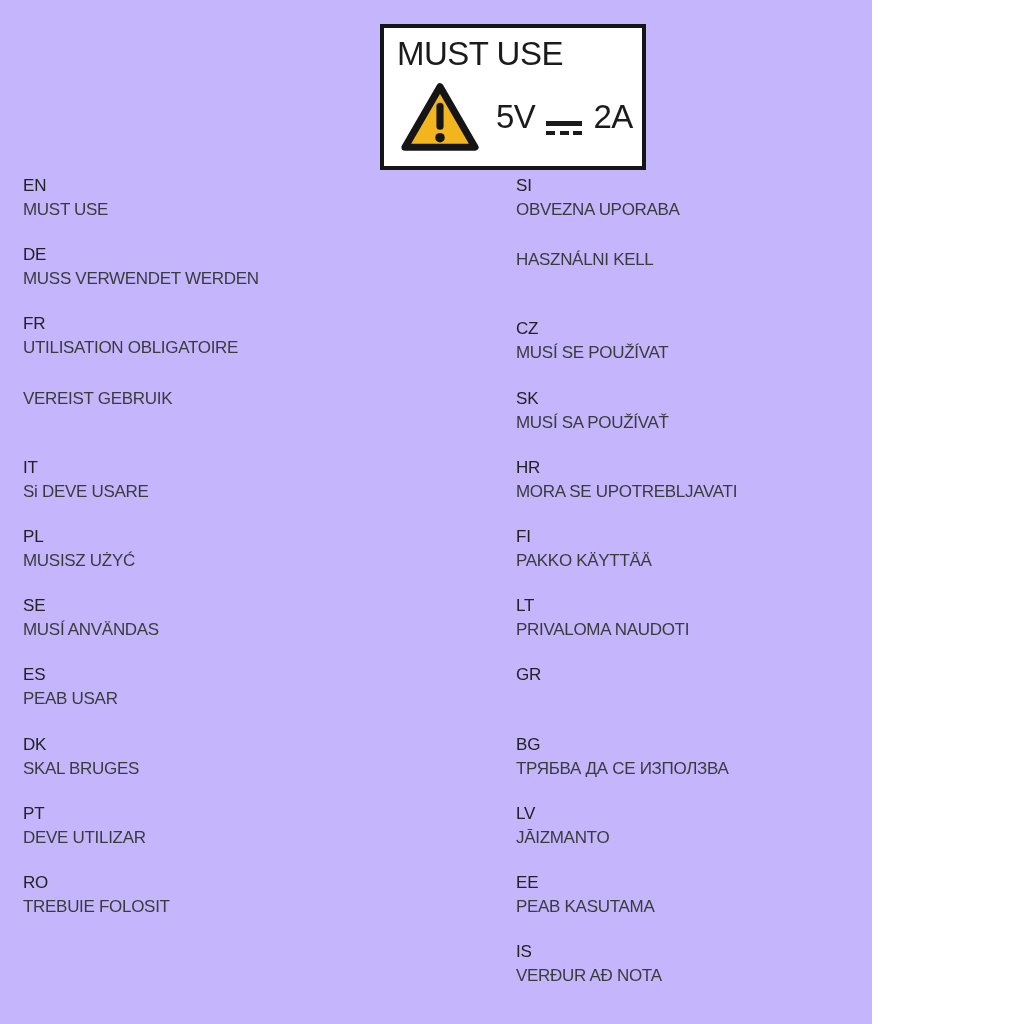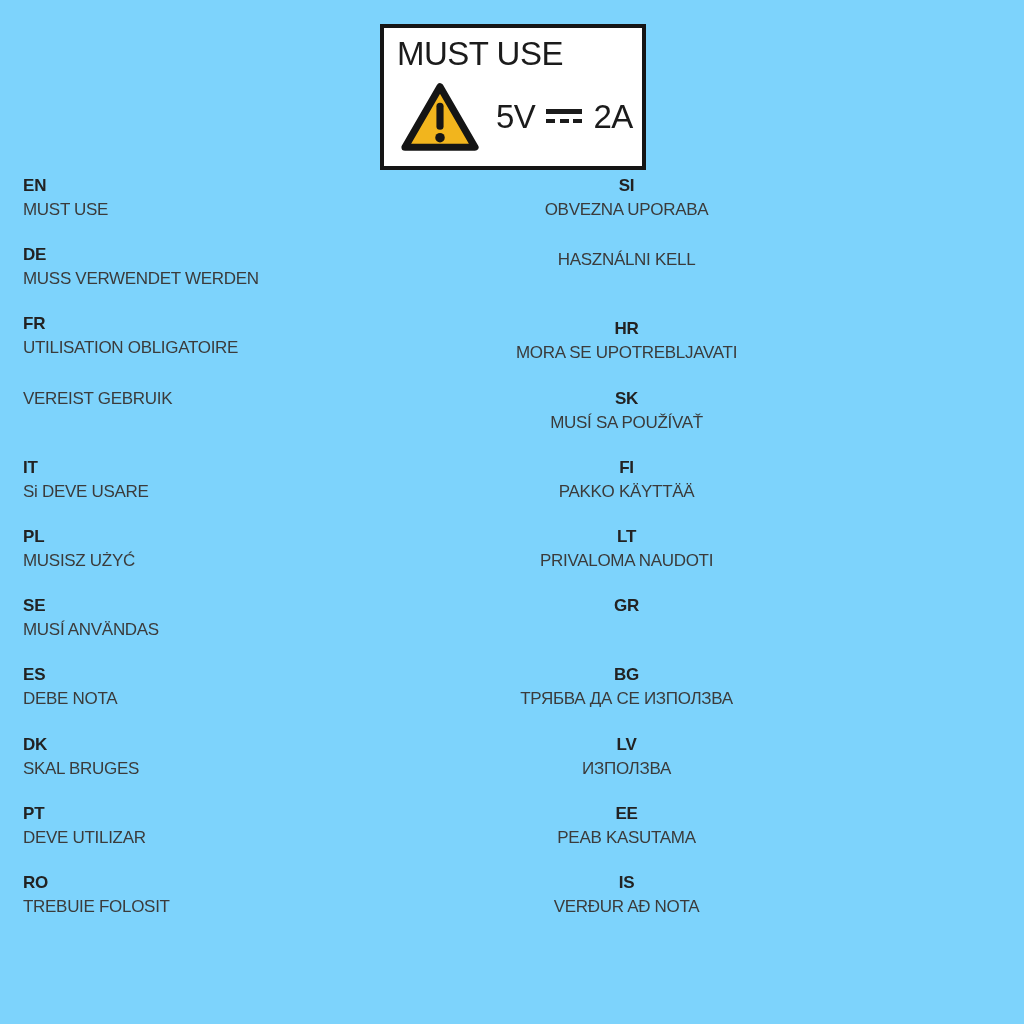--- a/index.html
+++ b/index.html
@@ -3,23 +3,23 @@
 <meta charset="utf-8">
 <style>
   html, body {
     margin: 0;
     padding: 0;
     background: #ffffff;
     font-family: "Liberation Sans", sans-serif;
   }
   .page {
     position: relative;
-    width: 1024px;
+    width: 872px;
     height: 1024px;
-    background: #7dd3fc;
+    background: #c4b5fd;
     overflow: hidden;
   }
 
   
   .header-box {
     position: absolute;
     left: 380px;
     top: 24px;
     width: 258px;
     height: 138px;
@@ -37,21 +37,21 @@
   .header-row {
     display: flex;
     align-items: center;
     margin: 8px 0 0 16px;
     gap: 16px;
   }
   .warning-svg { display: block; }
 
   .power-spec {
     display: flex;
-    align-items: center;
+    align-items: flex-end;
     font-size: 33px;
     color: #1b1b1b;
     letter-spacing: -0.5px;
     white-space: nowrap;
   }
   .dc-symbol {
     display: inline-flex;
     flex-direction: column;
     gap: 5px;
     width: 36px;
@@ -59,25 +59,25 @@
     transform: translateY(-1px);
   }
   .dc-top { height: 4.5px; background: #1b1b1b; }
   .dc-dashes { display: flex; justify-content: space-between; }
   .dc-dashes i { width: 9px; height: 4.5px; background: #1b1b1b; }
 
   
   .columns { position: absolute; top: 176px; left: 0; width: 100%; }
   .col { position: absolute; top: 0; }
   .col-left  { left: 23px; }
-  .col-right { left: 516px; text-align: center; }
+  .col-right { left: 516px; }
   .lang-entry { height: 69.2px; }
   .lang-code {
     font-size: 17px;
-    font-weight: 700;
+    font-weight: 400;
     line-height: 19px;
     color: #222222;
     letter-spacing: -0.2px;
   }
   .lang-text {
     font-size: 17px;
     line-height: 20px;
     margin-top: 5px;
     color: var(--textdark, #3b3b3b);
     letter-spacing: -0.3px;
@@ -136,21 +136,21 @@
         <div class="lang-entry">
           <div class="lang-code">PL</div>
           <div class="lang-text">MUSISZ UŻYĆ</div>
         </div>
         <div class="lang-entry">
           <div class="lang-code">SE</div>
           <div class="lang-text">MUSÍ ANVÄNDAS</div>
         </div>
         <div class="lang-entry">
           <div class="lang-code">ES</div>
-          <div class="lang-text">DEBE NOTA</div>
+          <div class="lang-text">PEAB USAR</div>
         </div>
         <div class="lang-entry">
           <div class="lang-code">DK</div>
           <div class="lang-text">SKAL BRUGES</div>
         </div>
         <div class="lang-entry">
           <div class="lang-code">PT</div>
           <div class="lang-text">DEVE UTILIZAR</div>
         </div>
         <div class="lang-entry">
@@ -160,45 +160,49 @@
       </div>
     <div class="col col-right" id="col-right">
         <div class="lang-entry">
           <div class="lang-code">SI</div>
           <div class="lang-text">OBVEZNA UPORABA</div>
         </div>
         <div class="lang-entry">
           <div class="lang-text">HASZNÁLNI KELL</div>
         </div>
         <div class="lang-entry">
+          <div class="lang-code">CZ</div>
+          <div class="lang-text">MUSÍ SE POUŽÍVAT</div>
+        </div>
+        <div class="lang-entry">
+          <div class="lang-code">SK</div>
+          <div class="lang-text">MUSÍ SA POUŽÍVAŤ</div>
+        </div>
+        <div class="lang-entry">
           <div class="lang-code">HR</div>
           <div class="lang-text">MORA SE UPOTREBLJAVATI</div>
         </div>
         <div class="lang-entry">
-          <div class="lang-code">SK</div>
-          <div class="lang-text">MUSÍ SA POUŽÍVAŤ</div>
-        </div>
-        <div class="lang-entry">
           <div class="lang-code">FI</div>
           <div class="lang-text">PAKKO KÄYTTÄÄ</div>
         </div>
         <div class="lang-entry">
           <div class="lang-code">LT</div>
           <div class="lang-text">PRIVALOMA NAUDOTI</div>
         </div>
         <div class="lang-entry">
           <div class="lang-code">GR</div>
         </div>
         <div class="lang-entry">
           <div class="lang-code">BG</div>
           <div class="lang-text">ТРЯБВА ДА СЕ ИЗПОЛЗВА</div>
         </div>
         <div class="lang-entry">
           <div class="lang-code">LV</div>
-          <div class="lang-text">ИЗПОЛЗВА</div>
+          <div class="lang-text">JĀIZMANTO</div>
         </div>
         <div class="lang-entry">
           <div class="lang-code">EE</div>
           <div class="lang-text">PEAB KASUTAMA</div>
         </div>
         <div class="lang-entry">
           <div class="lang-code">IS</div>
           <div class="lang-text">VERÐUR AÐ NOTA</div>
         </div>
       </div>

